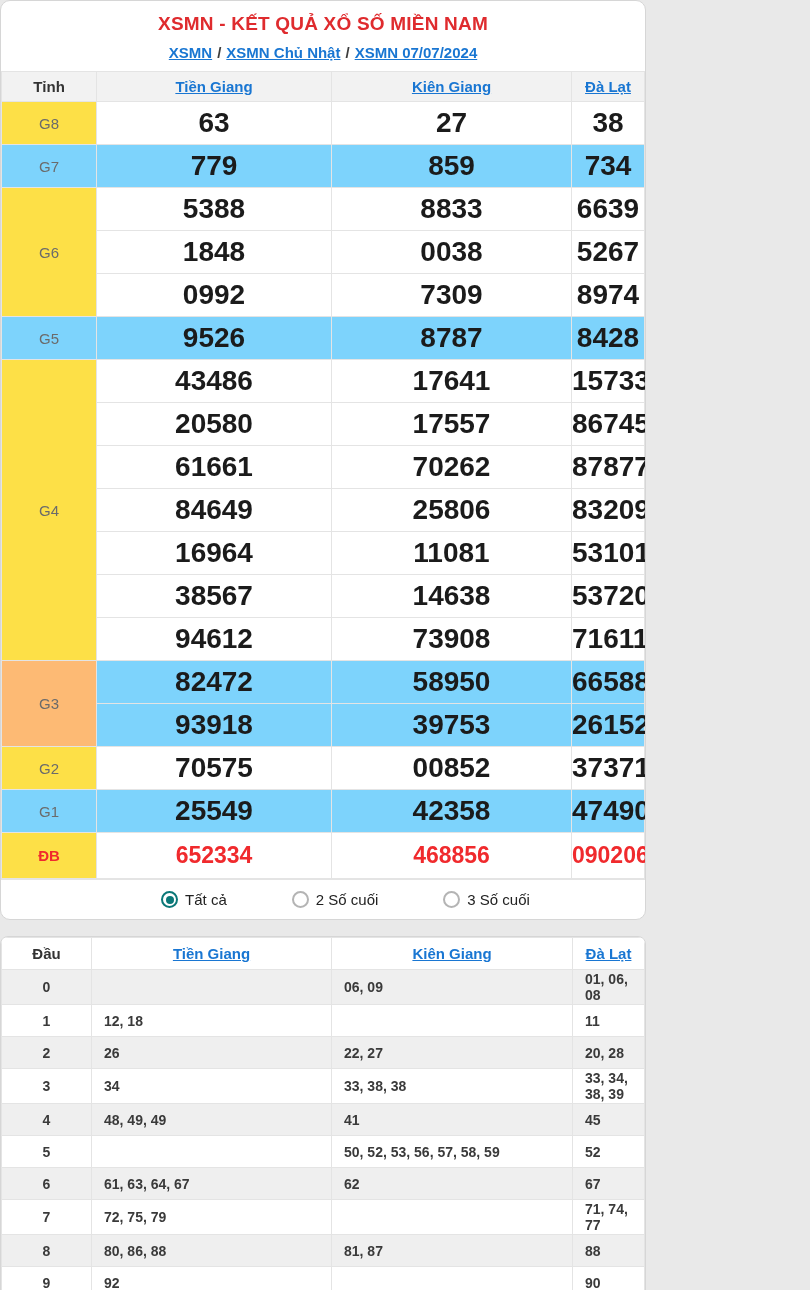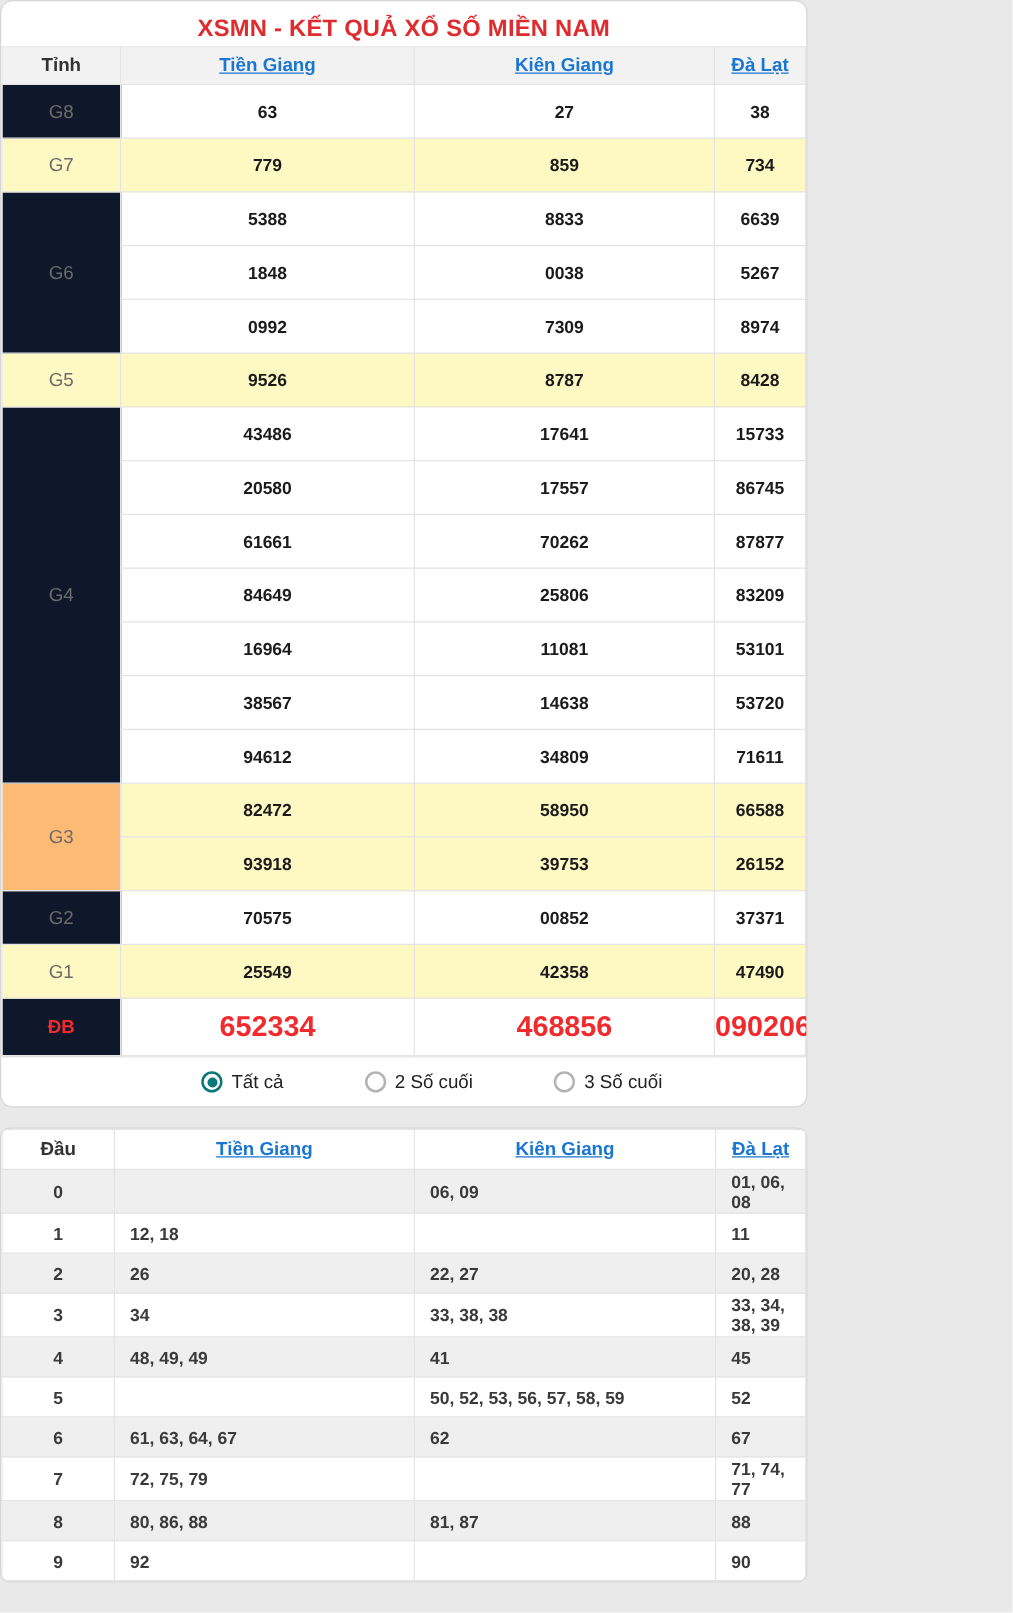--- a/index.html
+++ b/index.html
@@ -45,27 +45,27 @@
   .results td, .results th { border:1px solid #e4e4e4; padding:0; }
   .results th {
     height:30px; background:#f2f2f2;
     font-size:15px; color:#333; font-weight:bold; text-align:center;
   }
   .results .prov-link {
     color:#1976d2; text-decoration:underline; cursor:pointer; font-weight:bold;
   }
   .results td.prize-label {
     text-align:center; color:#6b6b6b; font-size:15px; font-weight:400;
-    background:#0f172a;
+    background:#fde047;
   }
   .results td.num {
     height:43px; text-align:center;
-    font-size:14px; font-weight:bold; color:#1b1b1b;
-  }
-  .results tr.shade td { background:#fef9c3; }
+    font-size:28px; font-weight:bold; color:#1b1b1b;
+  }
+  .results tr.shade td { background:#7dd3fc; }
   .results tr.db td.num { color:#f02a2d; font-size:23px; height:46px; }
   .results tr.db td.prize-label { color:#f02a2d; font-weight:bold; }
   
   .radio-bar {
     height:40px; border-top:1px solid #e4e4e4;
     display:flex; align-items:center; justify-content:center; gap:20px;
     font-size:15px; color:#222;
   }
   .radio-option { display:flex; align-items:flex-end; gap:7px; cursor:pointer;padding-left:45px; }
   .radio-circle {
@@ -89,20 +89,23 @@
   .loto td.vals { text-align:left; padding-left:12px; }
   .loto tbody tr:nth-child(odd) td { background:#efefef; }
 </style>
 </head>
 <body>
 
 <div class="card" id="card1">
 
   <div class="page-title">XSMN - KẾT QUẢ XỔ SỐ MIỀN NAM</div>
 
+  <div class="breadcrumb">
+    <span class="crumb-link">XSMN</span><span class="crumb-sep">/</span><span class="crumb-link">XSMN Chủ Nhật</span><span class="crumb-sep">/</span><span class="crumb-link">XSMN 07/07/2024</span>
+  </div>
 
   <table class="results">
     <colgroup>
         <col style="width:95px">
         <col style="width:235px">
         <col style="width:240px">
         <col>
       </colgroup>
     <thead>
       <tr>
@@ -173,21 +176,21 @@
         <td class="num">11081</td>
         <td class="num">53101</td>
       </tr>
       <tr>
         <td class="num">38567</td>
         <td class="num">14638</td>
         <td class="num">53720</td>
       </tr>
       <tr>
         <td class="num">94612</td>
-        <td class="num">34809</td>
+        <td class="num">73908</td>
         <td class="num">71611</td>
       </tr>
       <tr class="shade">
         <td class="prize-label" rowspan="2" style="background:#fdba74">G3</td>
         <td class="num">82472</td>
         <td class="num">58950</td>
         <td class="num">66588</td>
       </tr>
       <tr class="shade">
         <td class="num">93918</td>

